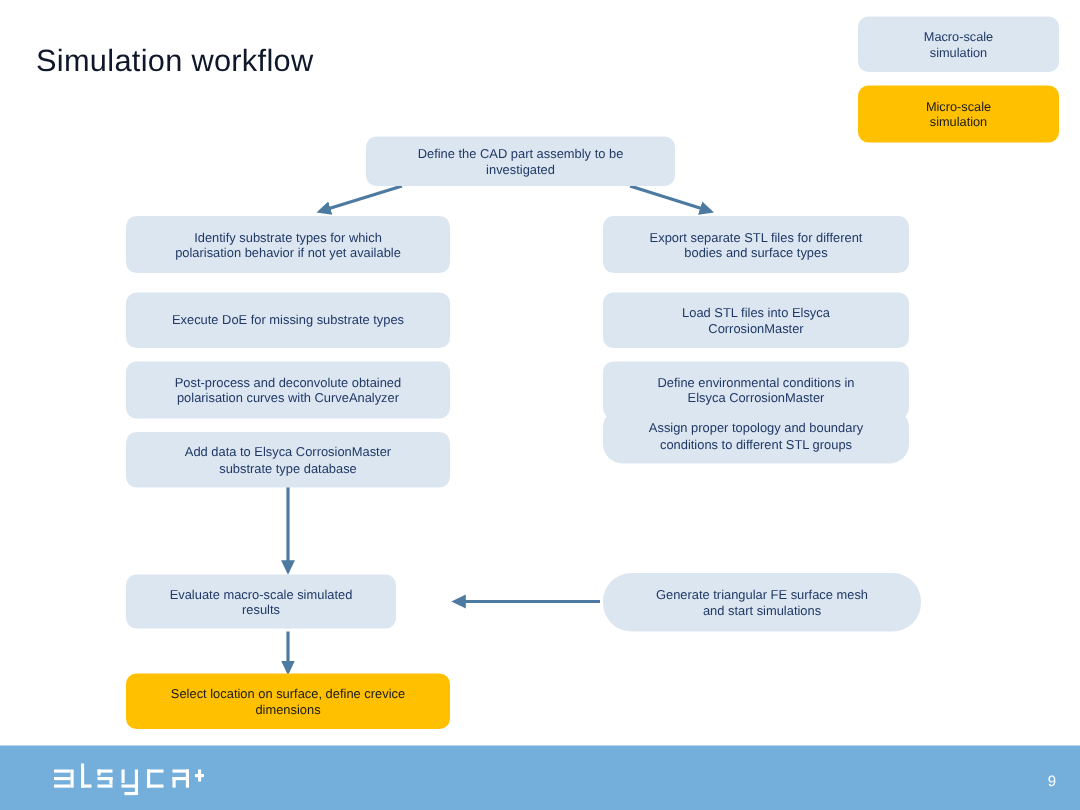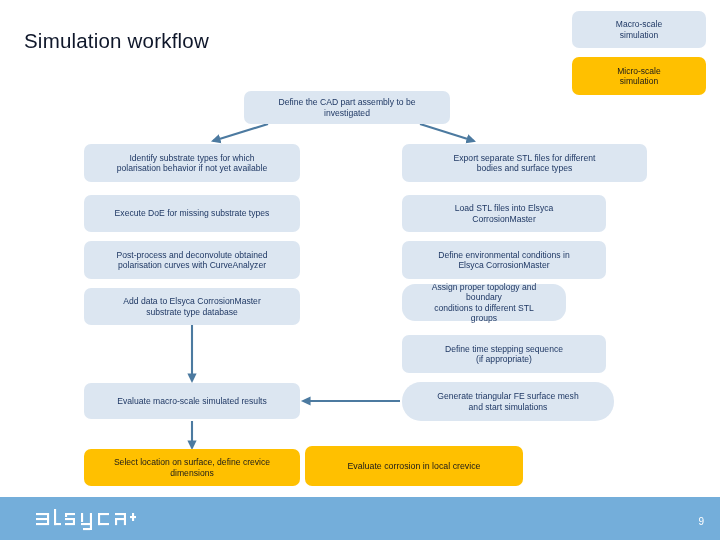--- a/index.html
+++ b/index.html
@@ -159,76 +159,67 @@
     </span>
   </div>
 
   <div class="node blue" style="left:84px; top:288px; width:216px; height:37px; font-size:8.6px;">
     <span class="node-text">
       <span>Add data to  Elsyca  CorrosionMaster</span><br>
       <span>substrate type database</span>
     </span>
   </div>
 
-  <div class="node blue" style="left:402px; top:144px; width:245px; height:38px; font-size:8.6px;">
+  <div class="node blue" style="left:402px; top:144px; width:204px; height:38px; font-size:8.6px;">
     <span class="node-text">
       <span>Export separate STL files for different</span><br>
       <span>bodies and surface types</span>
     </span>
   </div>
 
   <div class="node blue" style="left:402px; top:195px; width:204px; height:37px; font-size:8.6px;">
     <span class="node-text">
       <span>Load STL files into  Elsyca</span><br>
       <span>CorrosionMaster</span>
     </span>
   </div>
 
   <div class="node blue" style="left:402px; top:241px; width:204px; height:38px; font-size:8.6px;">
     <span class="node-text">
       <span>Define environmental conditions in</span><br>
       <span>Elsyca  CorrosionMaster</span>
     </span>
   </div>
 
-  <div class="node blue" style="left:402px; top:284px; width:164px; height:37px; font-size:8.6px;border-radius:13px;">
+  <div class="node blue" style="left:402px; top:272px; width:204px; height:37px; font-size:8.6px;border-radius:13px;">
     <span class="node-text">
       <span>Assign proper topology and  boundary</span><br>
       <span>conditions to different STL groups</span>
     </span>
   </div>
 
-  <div class="node blue" style="left:402px; top:335px; width:204px; height:38px; font-size:8.6px;">
-    <span class="node-text">
-      <span>Define time stepping sequence</span><br>
-      <span>(if appropriate)</span>
-    </span>
-  </div>
 
   <div class="node blue" style="left:402px; top:382px; width:212px; height:39px; font-size:8.6px;border-radius:19px;">
     <span class="node-text">
       <span>Generate triangular FE surface mesh</span><br>
       <span>and start simulations</span>
     </span>
   </div>
 
-  <div class="node blue" style="left:84px; top:383px; width:216px; height:36px; font-size:8.6px;">
+  <div class="node blue" style="left:84px; top:383px; width:180px; height:36px; font-size:8.6px;">
     <span class="node-text">Evaluate macro-scale simulated results</span>
   </div>
 
   <div class="node orange" style="left:84px; top:449px; width:216px; height:37px; font-size:8.6px;">
     <span class="node-text">
       <span>Select location on surface, define crevice</span><br>
       <span>dimensions</span>
     </span>
   </div>
 
-  <div class="node orange" style="left:305px; top:446px; width:218px; height:40px; font-size:8.8px;">
-    <span class="node-text">Evaluate corrosion in local crevice</span>
-  </div>
 
   <div class="footer-band"></div>
 
   <svg class="logo" viewBox="0 0 112 24" xmlns="http://www.w3.org/2000/svg">
 
     <g fill="#ffffff">
 
       <rect x="0" y="5" width="11" height="2.1"></rect>
       <rect x="0" y="10" width="11" height="2.1"></rect>
       <rect x="0" y="15" width="11" height="2.1"></rect>

